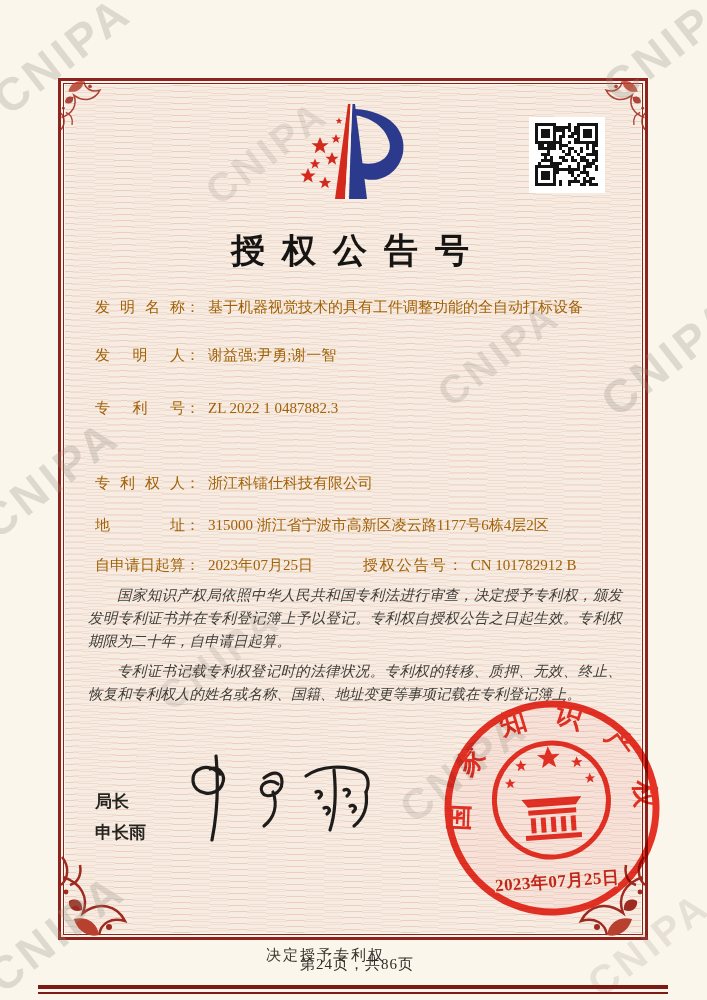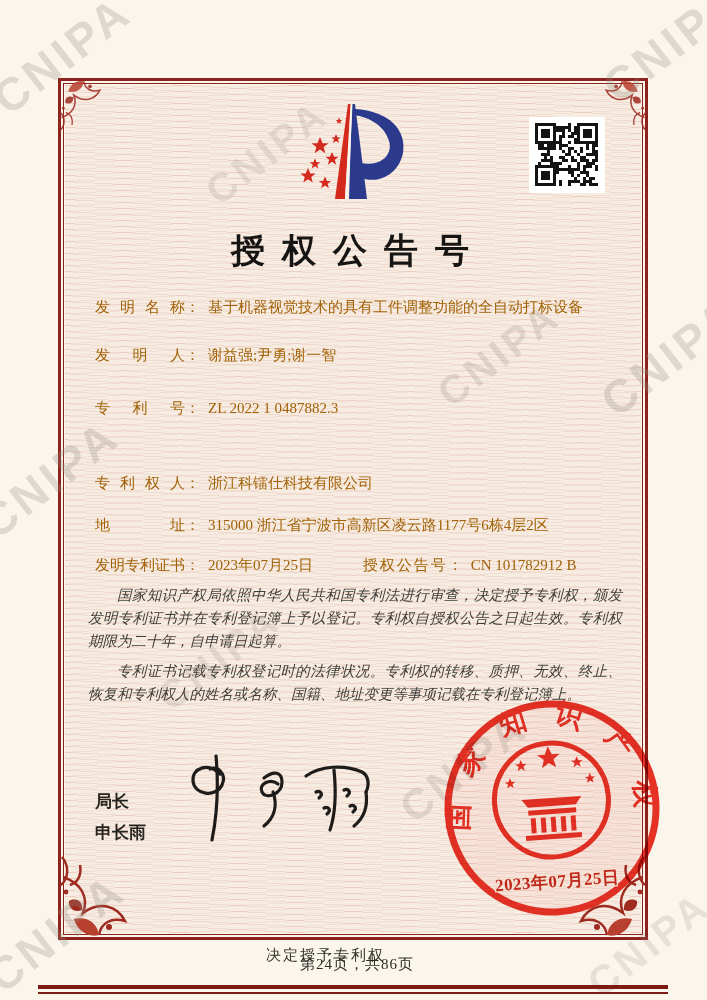--- a/index.html
+++ b/index.html
@@ -383,21 +383,21 @@
   <div class="field" style="top:399px">
     <span class="flabel">专利号</span><span class="colon">：</span><span class="fvalue">ZL 2022 1 0487882.3</span>
   </div>
   <div class="field" style="top:474px">
     <span class="flabel">专利权人</span><span class="colon">：</span><span class="fvalue">浙江科镭仕科技有限公司</span>
   </div>
   <div class="field" style="top:516px">
     <span class="flabel">地址</span><span class="colon">：</span><span class="fvalue">315000 浙江省宁波市高新区凌云路1177号6栋4层2区</span>
   </div>
   <div class="field" style="top:556px">
-    <span class="flabel">发明专利证书</span><span class="colon">：</span><span class="fvalue">2023年07月25日</span>
+    <span class="flabel">自申请日起算</span><span class="colon">：</span><span class="fvalue">2023年07月25日</span>
     <span class="flabel2">授权公告号</span><span class="colon">：</span><span class="fvalue">CN 101782912 B</span>
   </div>
 
   <div class="body-text">
     <p>国家知识产权局依照中华人民共和国专利法进行审查，决定授予专利权，颁发发明专利证书并在专利登记簿上予以登记。专利权自授权公告之日起生效。专利权期限为二十年，自申请日起算。</p>
     <p>专利证书记载专利权登记时的法律状况。专利权的转移、质押、无效、终止、恢复和专利权人的姓名或名称、国籍、地址变更等事项记载在专利登记簿上。</p>
   </div>
 
   <div class="director">
     <div>局长</div>

